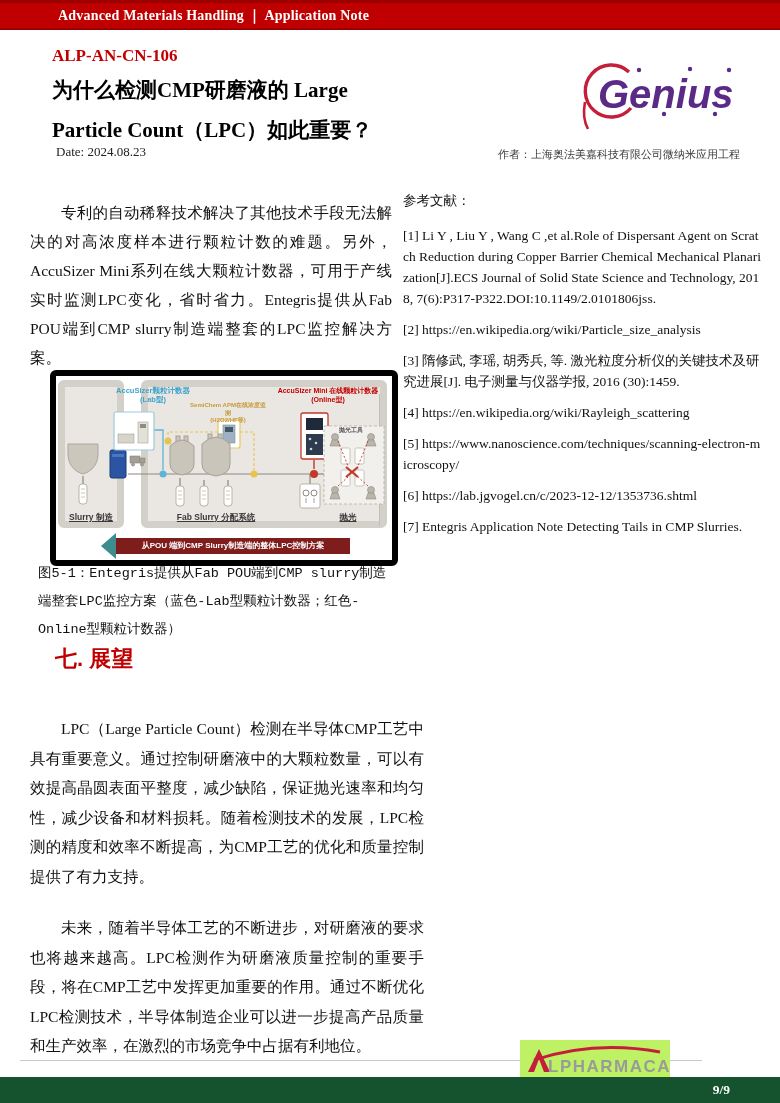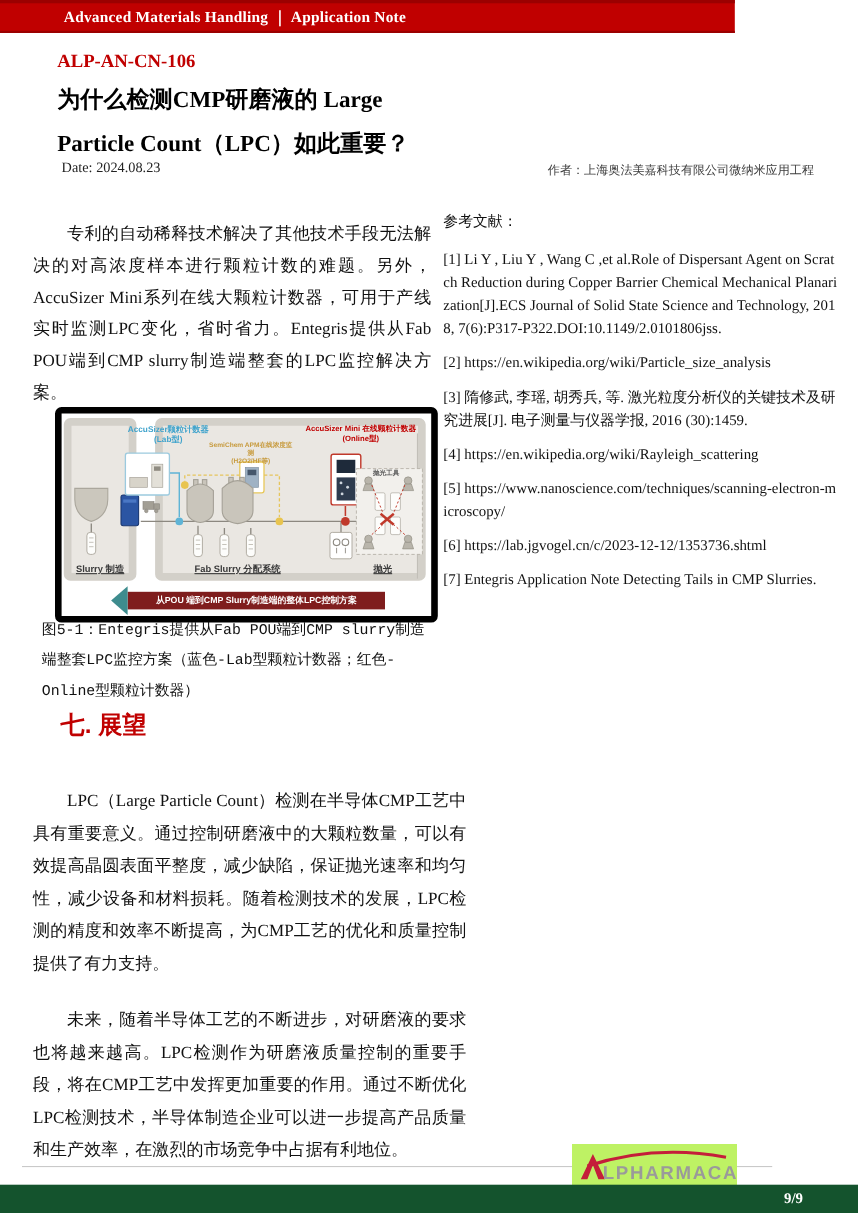--- a/index.html
+++ b/index.html
@@ -1,19 +1,19 @@
 <!DOCTYPE html>
 <html><head>
 <meta charset="utf-8">
 <style>
   html,body{margin:0;padding:0;background:#888;}
   .page{position:relative;width:780px;height:1103px;background:#ffffff;overflow:hidden;
         font-family:"Liberation Serif","DejaVu Serif",serif;color:#1a1a1a;}
   
-  .banner{position:absolute;left:0;top:0;width:668px;height:30px;background:#c00000;
+  .banner{position:absolute;left:0;top:0;width:780px;height:30px;background:#c00000;
           border-top:3px solid #9b0000;border-bottom:2px solid #9b0000;box-sizing:border-box;}
   .banner span{position:absolute;left:58px;top:4px;color:#fff;font-weight:bold;font-size:14px;letter-spacing:.2px;}
   
   .docnum{position:absolute;left:52px;top:46px;color:#c00000;font-weight:bold;font-size:17px;}
   .title{position:absolute;left:52px;top:70px;width:350px;font-weight:bold;font-size:21px;line-height:40px;color:#000;}
   .date{position:absolute;left:56px;top:144px;font-size:13px;color:#222;}
   .author{position:absolute;right:40px;top:147px;font-size:11px;color:#3c3c3c;font-family:"Liberation Sans","DejaVu Sans",sans-serif;}
   .genius{position:absolute;left:572px;top:56px;}
   
   .intro{position:absolute;left:30px;top:198px;width:362px;font-size:15.5px;line-height:29px;
@@ -64,20 +64,32 @@
 
   <div class="banner">
     <span>Advanced Materials Handling ｜ Application Note</span>
   </div>
 
   <div class="docnum">ALP-AN-CN-106</div>
   <div class="title">为什么检测CMP研磨液的 Large Particle Count（LPC）如此重要？</div>
   <div class="date">Date: 2024.08.23</div>
   <div class="author">作者：上海奥法美嘉科技有限公司微纳米应用工程</div>
 
+  <div class="genius">
+    <svg width="168" height="76" viewBox="0 0 168 76">
+      <path d="M57,16 A26,26 0 1 0 59,52" stroke="#c41e3a" stroke-width="3.4" fill="none"></path>
+      <path d="M13,46 Q10,62 16,73" stroke="#c41e3a" stroke-width="2.6" fill="none"></path>
+      <text x="26" y="52" font-family="Liberation Sans, DejaVu Sans, sans-serif" font-style="italic" font-weight="bold" font-size="40" fill="#5b2a86">Genius</text>
+      <circle cx="67" cy="14" r="2.2" fill="#5b2a86"></circle>
+      <circle cx="92" cy="58" r="2.2" fill="#5b2a86"></circle>
+      <circle cx="118" cy="13" r="2.2" fill="#5b2a86"></circle>
+      <circle cx="143" cy="58" r="2.2" fill="#5b2a86"></circle>
+      <circle cx="157" cy="14" r="2.2" fill="#5b2a86"></circle>
+    </svg>
+  </div>
 
   <div class="intro">专利的自动稀释技术解决了其他技术手段无法解决的对高浓度样本进行颗粒计数的难题。另外，AccuSizer Mini系列在线大颗粒计数器，可用于产线实时监测LPC变化，省时省力。Entegris提供从Fab POU端到CMP slurry制造端整套的LPC监控解决方案。</div>
 
   <div class="refs">
     <div class="rhead">参考文献：</div>
     <p>[1] Li Y , Liu Y , Wang C ,et al.Role of Dispersant Agent on Scratch Reduction during Copper Barrier Chemical Mechanical Planarization[J].ECS Journal of Solid State Science and Technology, 2018, 7(6):P317-P322.DOI:10.1149/2.0101806jss.</p>
     <p>[2] https://en.wikipedia.org/wiki/Particle_size_analysis</p>
     <p>[3] 隋修武, 李瑶, 胡秀兵, 等. 激光粒度分析仪的关键技术及研究进展[J]. 电子测量与仪器学报, 2016 (30):1459.</p>
     <p>[4] https://en.wikipedia.org/wiki/Rayleigh_scattering</p>
     <p>[5] https://www.nanoscience.com/techniques/scanning-electron-microscopy/</p>

